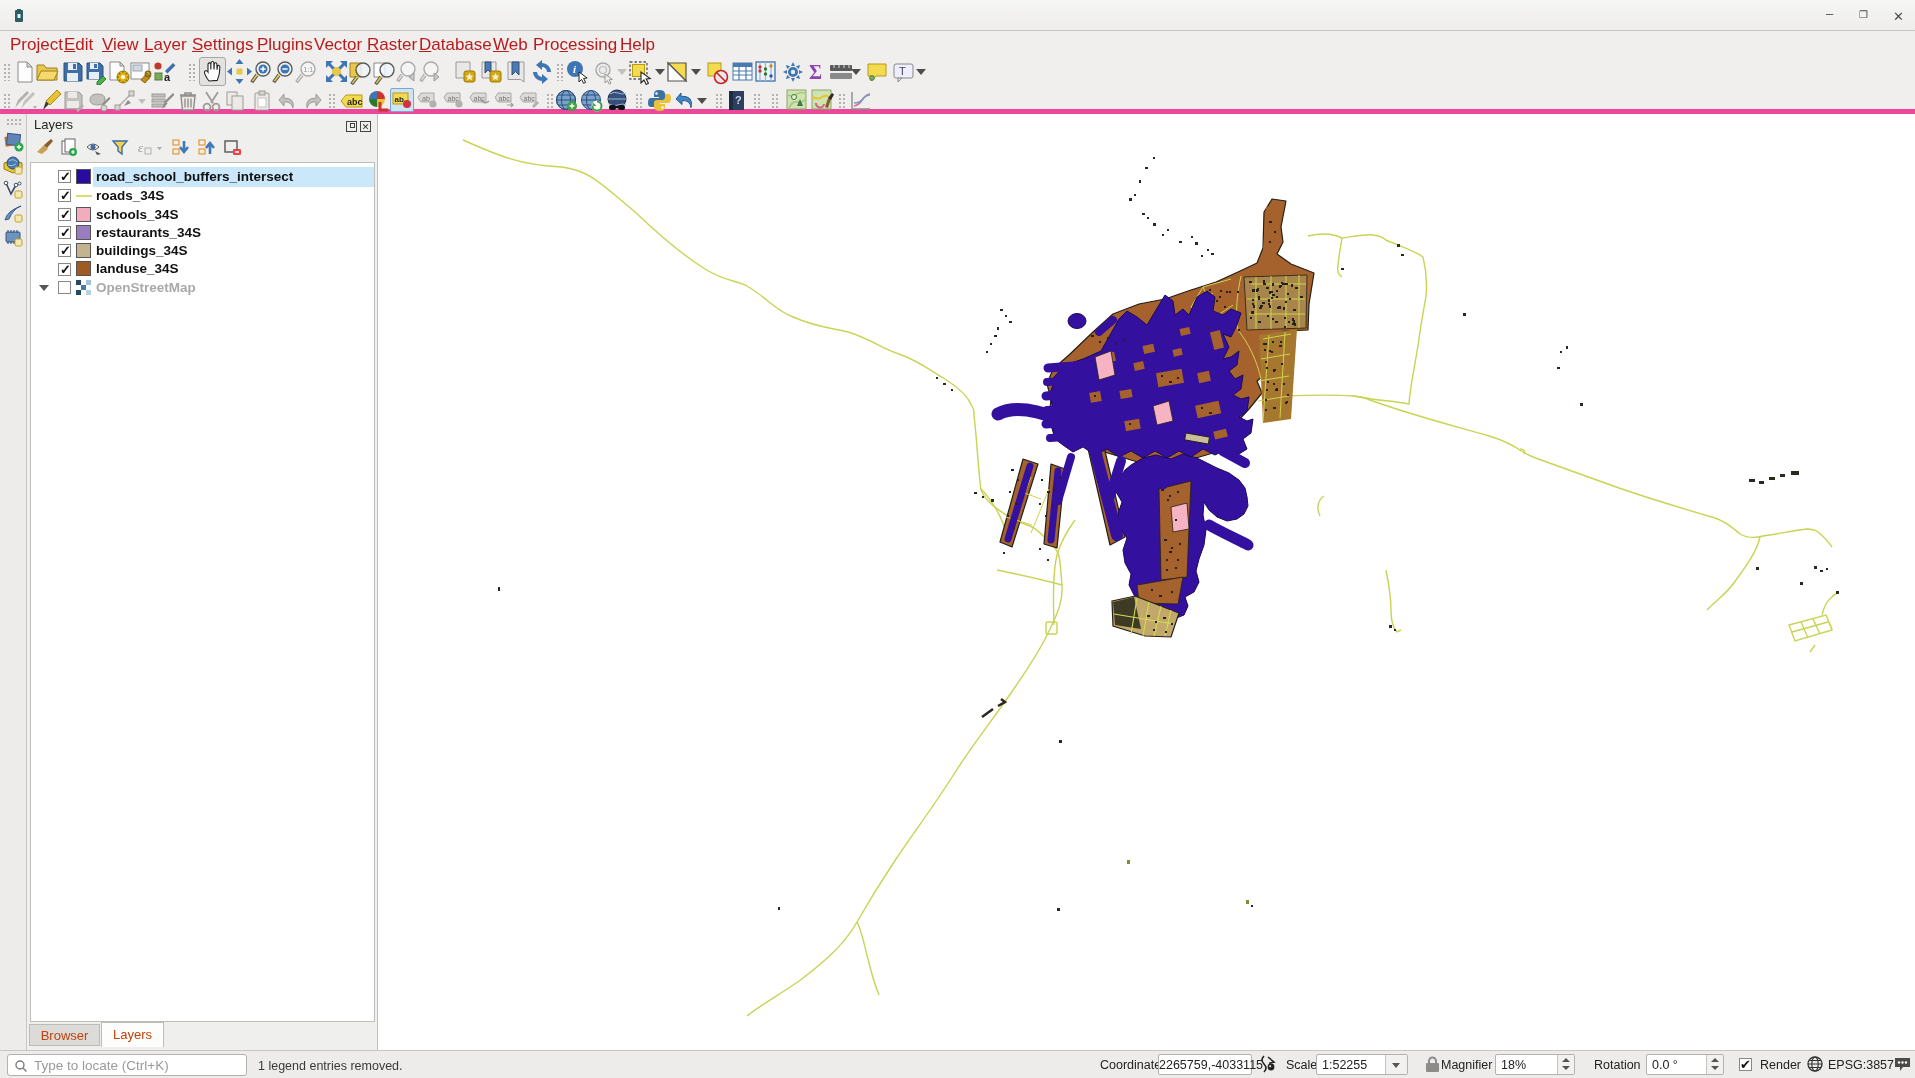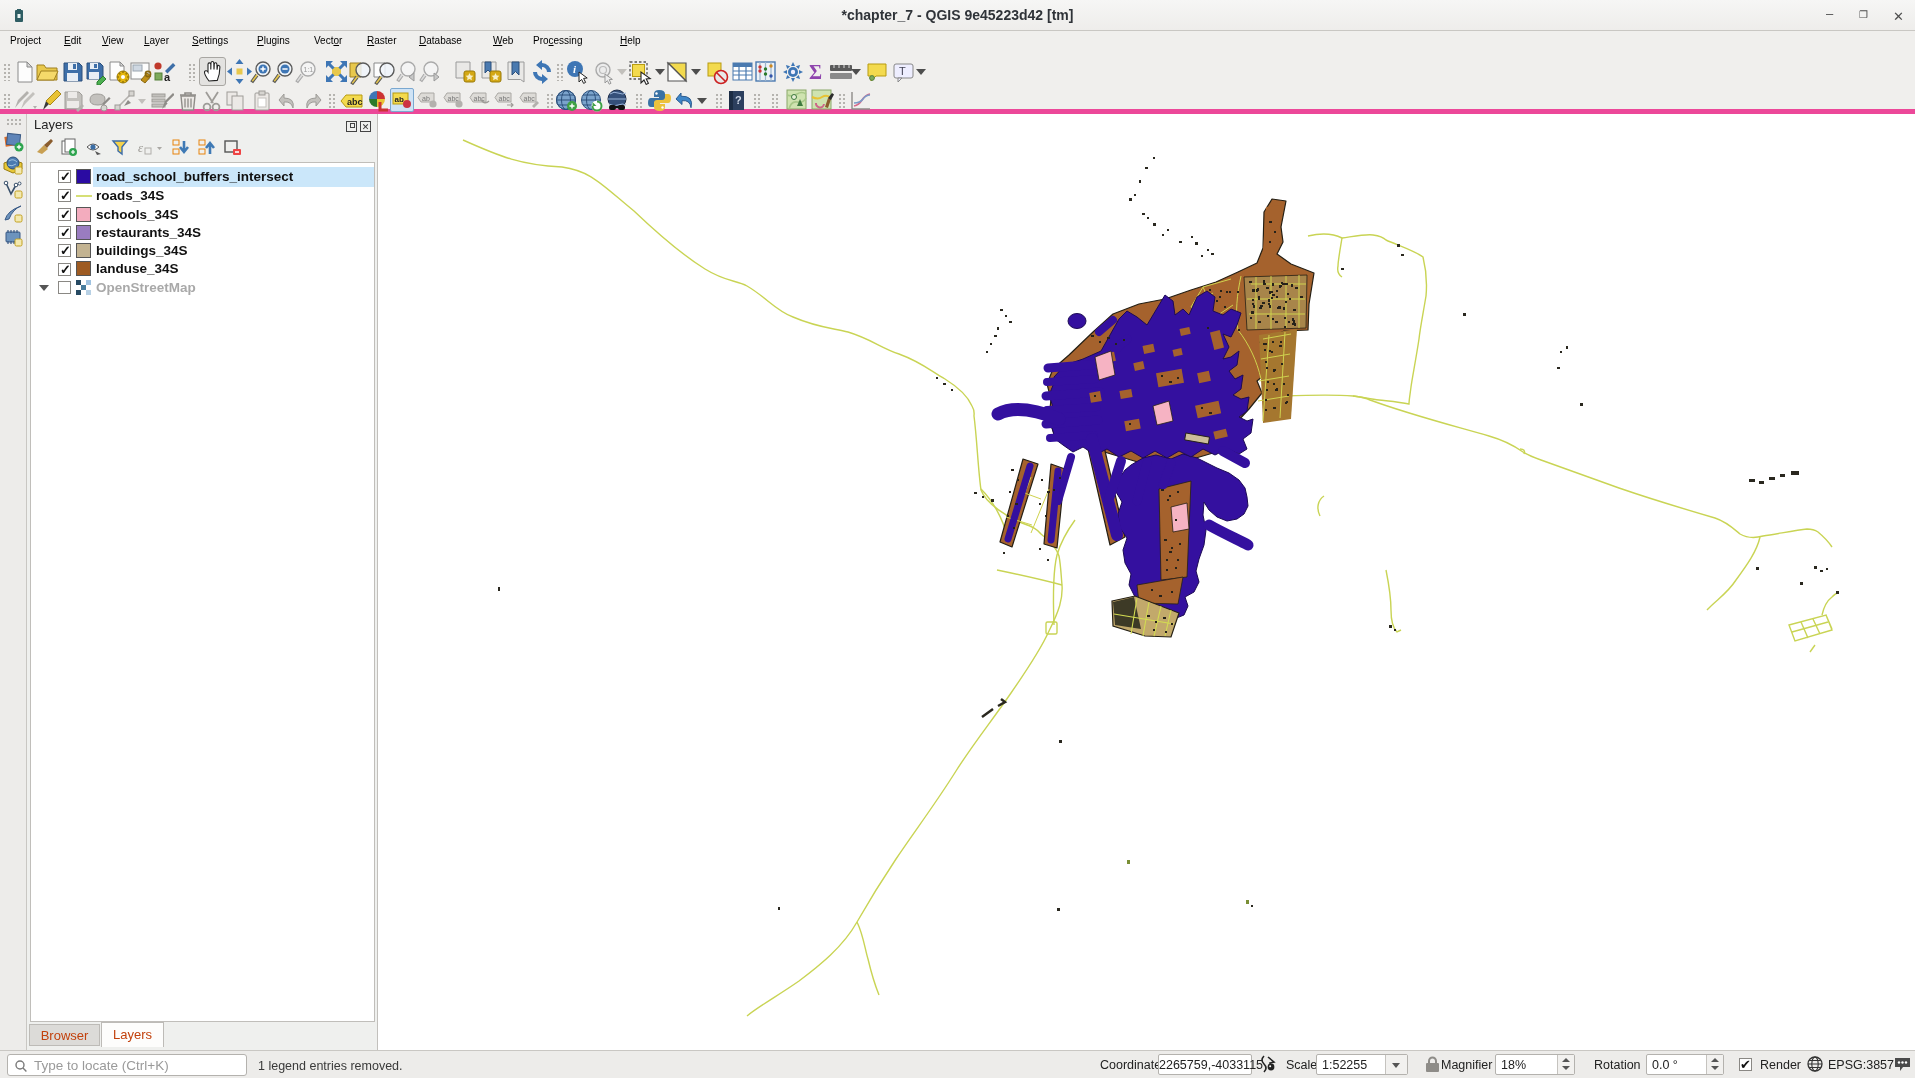--- a/index.html
+++ b/index.html
@@ -6,21 +6,21 @@
 html,body { width:1915px; height:1078px; overflow:hidden; font-family:"Liberation Sans", sans-serif; }
 #app { position:absolute; left:0; top:0; width:1915px; height:1078px; background:#eff0ee; }
 
 #titlebar { position:absolute; left:0; top:0; width:1915px; height:31px;
   background:linear-gradient(#f6f6f5,#eeedeb); border-bottom:1px solid #c9c7c3; }
 #titletext { position:absolute; left:0; top:7px; width:1915px; text-align:center;
   font-size:14px; font-weight:bold; color:#2f3338; }
 .wbtn { position:absolute; top:9px; color:#4d4d4d; font-size:13px; }
 
 #menubar { position:absolute; left:0; top:31px; width:1915px; height:25px; background:#f0efed; }
-.menuitem { position:absolute; top:4px; font-size:10px; color:#000000;text-align:center; }
+.menuitem { position:absolute; top:4px; font-size:17px; color:#b91c1c;text-align:center; }
 .menuitem u { text-decoration-thickness:1px; }
 
 #toolbar1 { position:absolute; left:0; top:56px; width:1915px; height:32px; background:#f0efed; }
 #toolbar2 { position:absolute; left:0; top:88px; width:1915px; height:26px; background:#f0efed; border-bottom:5px solid #ec4899; }
 .grip { position:absolute; width:7px; background-image:radial-gradient(circle, #b5b3af 1px, transparent 1.2px); background-size:4px 4px; }
 .ticon { position:absolute; }
 
 #main { position:absolute; left:0; top:114px; width:1915px; height:936px; }
 #sidecol { position:absolute; left:0; top:0; width:27px; height:936px; background:#edecea; border-right:1px solid #c9c7c3; }
 #lpanel { position:absolute; left:28px; top:0; width:349px; height:936px; background:#eff0ee; }
@@ -41,21 +41,20 @@
 </style>
 </head>
 <body>
 <div id="app">
   <div id="titlebar">
     <svg style="position:absolute;left:12px;top:9px" width="14" height="14" viewBox="0 0 14 14">
         <rect x="3" y="1" width="8" height="12" rx="1" fill="#2e5d63"></rect>
         <rect x="5" y="0" width="4" height="3" fill="#2e5d63"></rect>
         <rect x="5.5" y="5" width="3" height="4" fill="#e8f4f4"></rect>
       </svg>
-    <div id="titletext">*chapter_7 - QGIS 9e45223d42 [tm]</div>
     <div class="wbtn" style="left:1826px;top:6px">–</div>
     <div class="wbtn" style="left:1859px;font-size:10px">❐</div>
     <div class="wbtn" style="left:1893px">✕</div>
   </div>
   <div id="menubar">
     <div class="menuitem" style="left:10px">Pro<u>j</u>ect</div>
     <div class="menuitem" style="left:64px"><u>E</u>dit</div>
     <div class="menuitem" style="left:102px"><u>V</u>iew</div>
     <div class="menuitem" style="left:144px"><u>L</u>ayer</div>
     <div class="menuitem" style="left:192px"><u>S</u>ettings</div>

